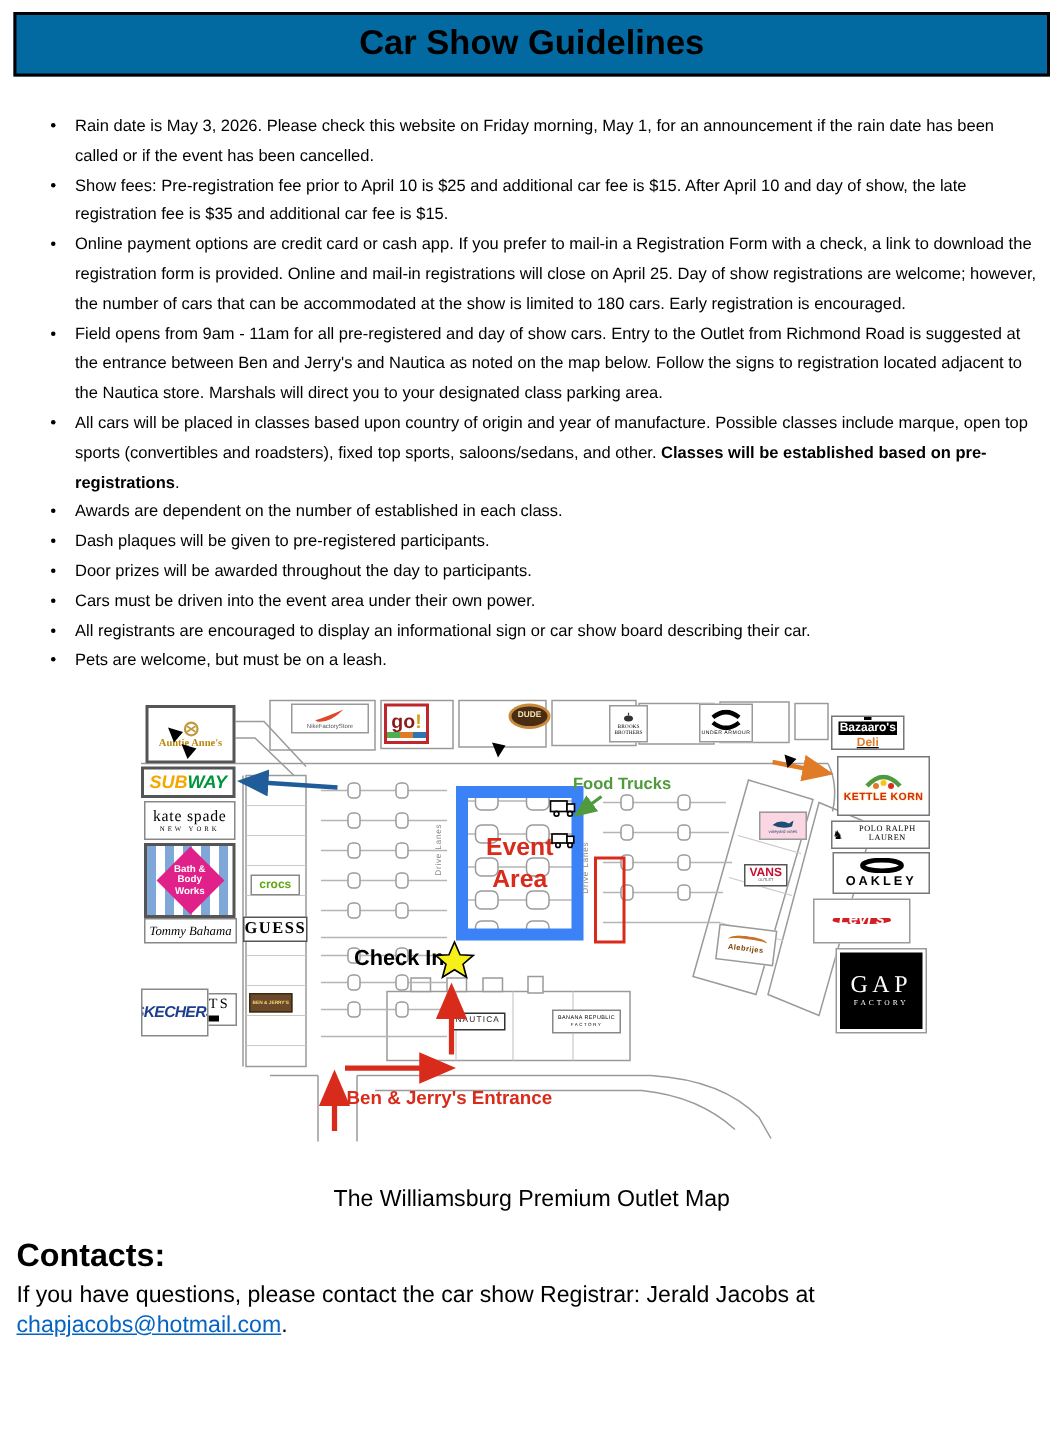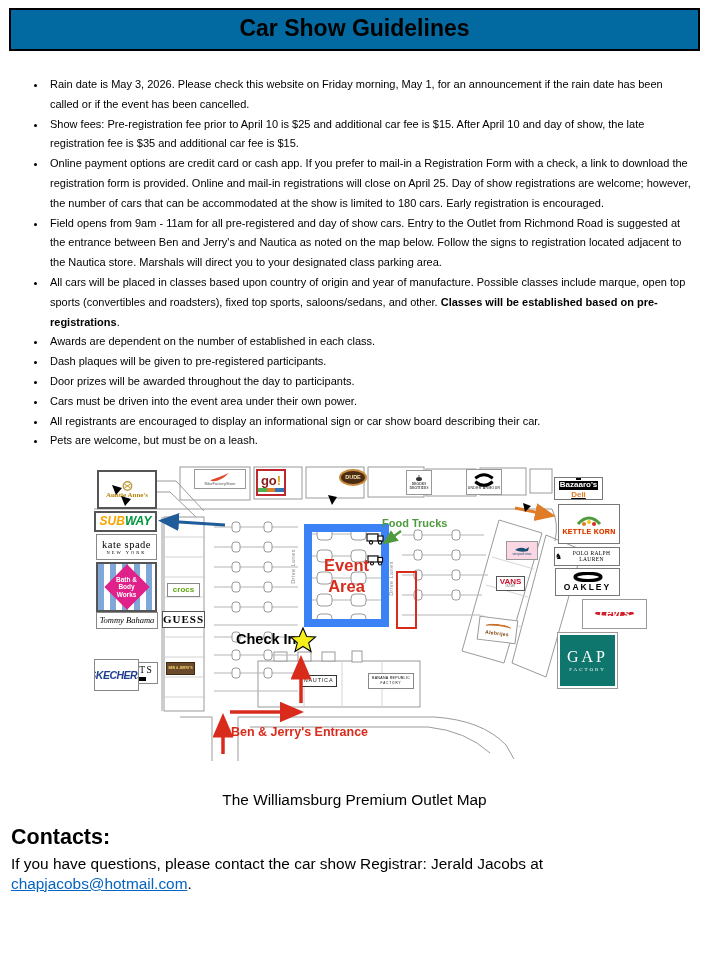--- a/index.html
+++ b/index.html
@@ -70,26 +70,26 @@
   .baz-name{background:#000;color:#fff;font-weight:bold;font-size:8px;padding:0 1px;}
   .baz-deli{color:#e07b28;font-weight:bold;font-size:8px;}
   .l-kettle{left:474px;top:39px;width:62px;height:40px;border-color:#777;}
   .kettle-txt{font-weight:900;font-size:7px;color:#d92b1c;letter-spacing:.3px;
     text-shadow:0 0 1px #f5c518;}
   .l-polo{left:470px;top:82px;width:66px;height:19px;border-color:#777;flex-direction:row;gap:2px;}
   .polo-txt{font-size:5.5px;letter-spacing:.4px;}
   .polo-horse{font-size:8px;line-height:1;}
   .l-oakley{left:471px;top:103px;width:65px;height:28px;border-color:#777;}
   .oakley-txt{font-weight:bold;font-size:8.5px;letter-spacing:2px;margin-top:1px;}
-  .l-levis{left:498px;top:134px;width:65px;height:30px;border-color:#999;padding:12px;}
+  .l-levis{left:458px;top:134px;width:65px;height:30px;border-color:#999;padding:12px;}
   .levis-bat{width:100%;height:100%;background:#d31e25;border-radius:2px 2px 50% 50%/2px 2px 75% 75%;
     display:flex;align-items:center;justify-content:center;}
   .levis-txt{color:#fff;font-weight:bold;font-style:italic;font-size:11px;}
   .l-gap{left:473px;top:167px;width:61px;height:57px;border-color:#999;padding:2px;}
-  .gap-inner{width:100%;height:100%;background:#0f766e;display:flex;flex-direction:column;align-items:center;justify-content:center;}
+  .gap-inner{width:100%;height:100%;background:#000000;display:flex;flex-direction:column;align-items:center;justify-content:center;}
   .gap-txt{color:#fff;font-size:16px;letter-spacing:3px;}
   .gap-sub{color:#fff;font-size:5px;letter-spacing:2px;margin-top:2px;}
   
   .l-crocs{left:83px;top:118px;width:33px;height:14px;border-color:#888;}
   .crocs-txt{color:#61a60e;font-weight:bold;font-size:8px;}
   .l-guess{left:78px;top:146px;width:43px;height:17px;border-color:#555;}
   .guess-txt{font-weight:bold;font-size:11px;letter-spacing:1px;}
   .l-bj{left:82px;top:197px;width:29px;height:13px;background:#6b4a2b;border-color:#3d2a12;}
   .bj-txt{color:#f5d76e;font-weight:bold;font-size:3.2px;}
   .l-vv{left:422px;top:76px;width:32px;height:19px;background:#fbd6e3;border-color:#999;}

